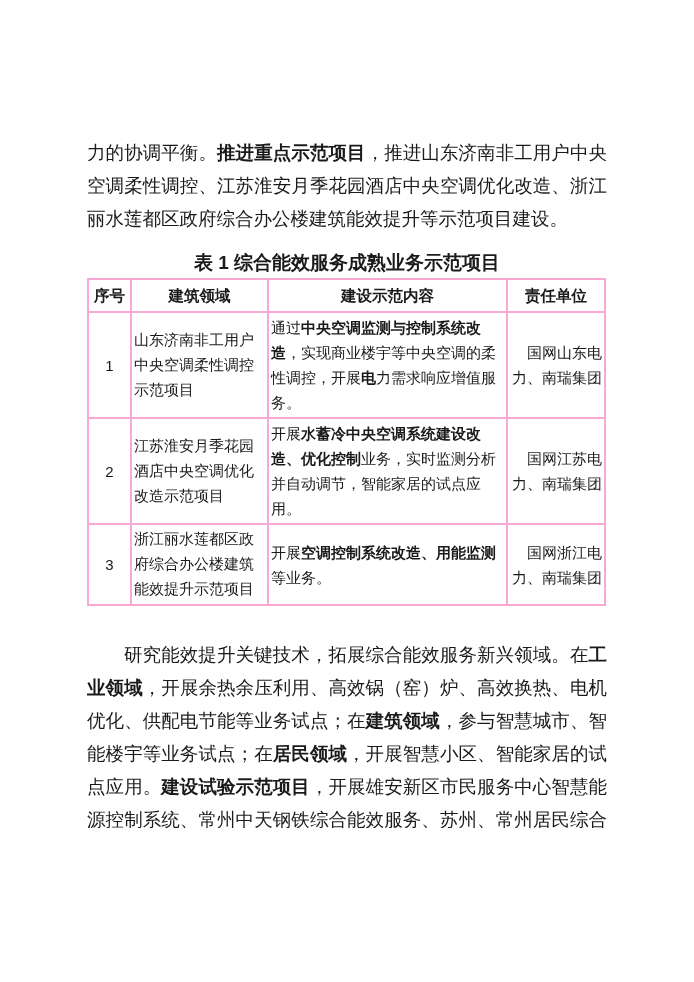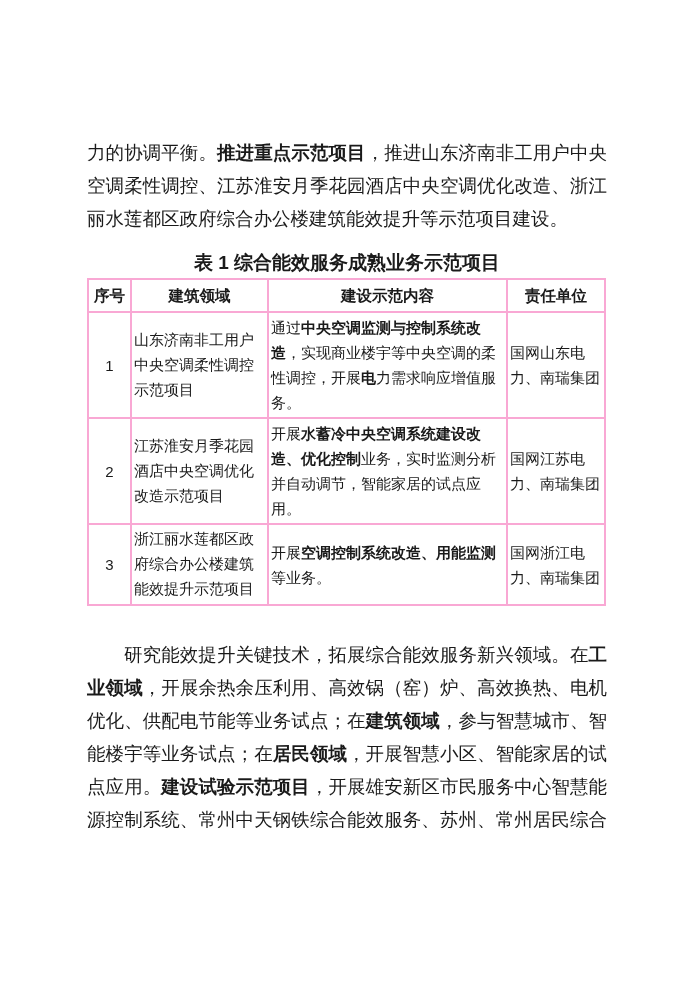--- a/index.html
+++ b/index.html
@@ -51,21 +51,21 @@
     font-size:15.5px;
     font-weight:bold;
     text-align:center;
     height:29px;
     line-height:22px;
     padding:1px;
   }
   td.seq{ text-align:center; }
   td.name{ text-align:left; padding:2px 1px 2px 2px;font-family:Liberation Serif, serif; }
   td.cont{ text-align:left; padding:2px 3px; }
-  td.unit{ text-align:left; padding:2px 4px; }
+  td.unit{ text-align:right; padding:2px 4px; }
   .heading{
     margin-top:8px;
     padding-left:37px;
     font-size:19px;
     font-weight:bold;
     line-height:33px;
   }
 </style>
 </head>
 <body>

